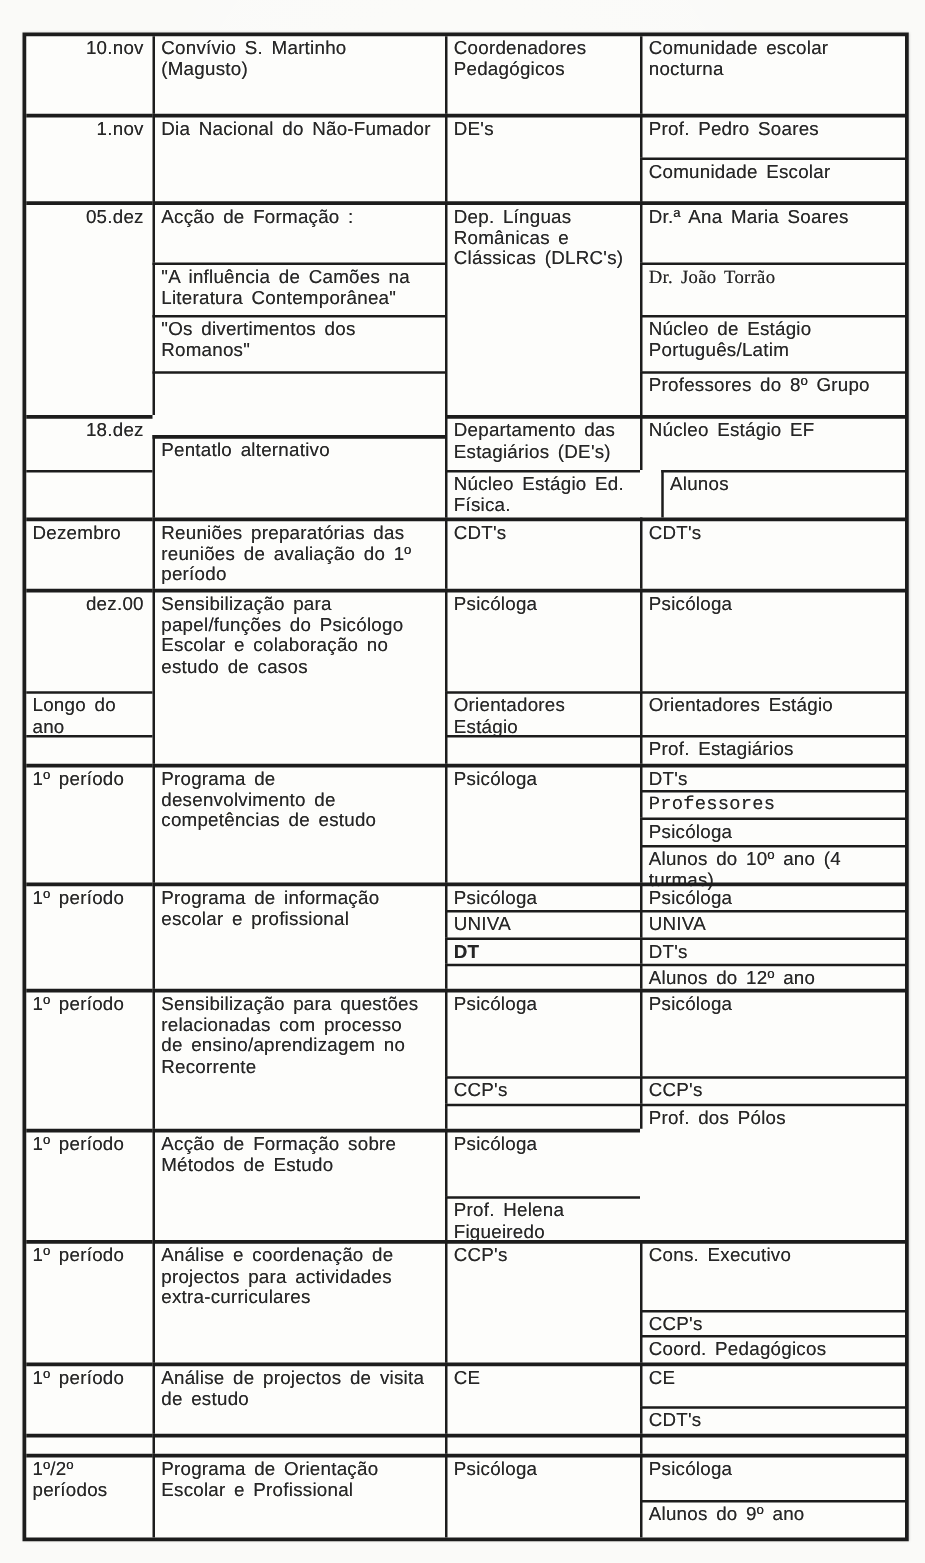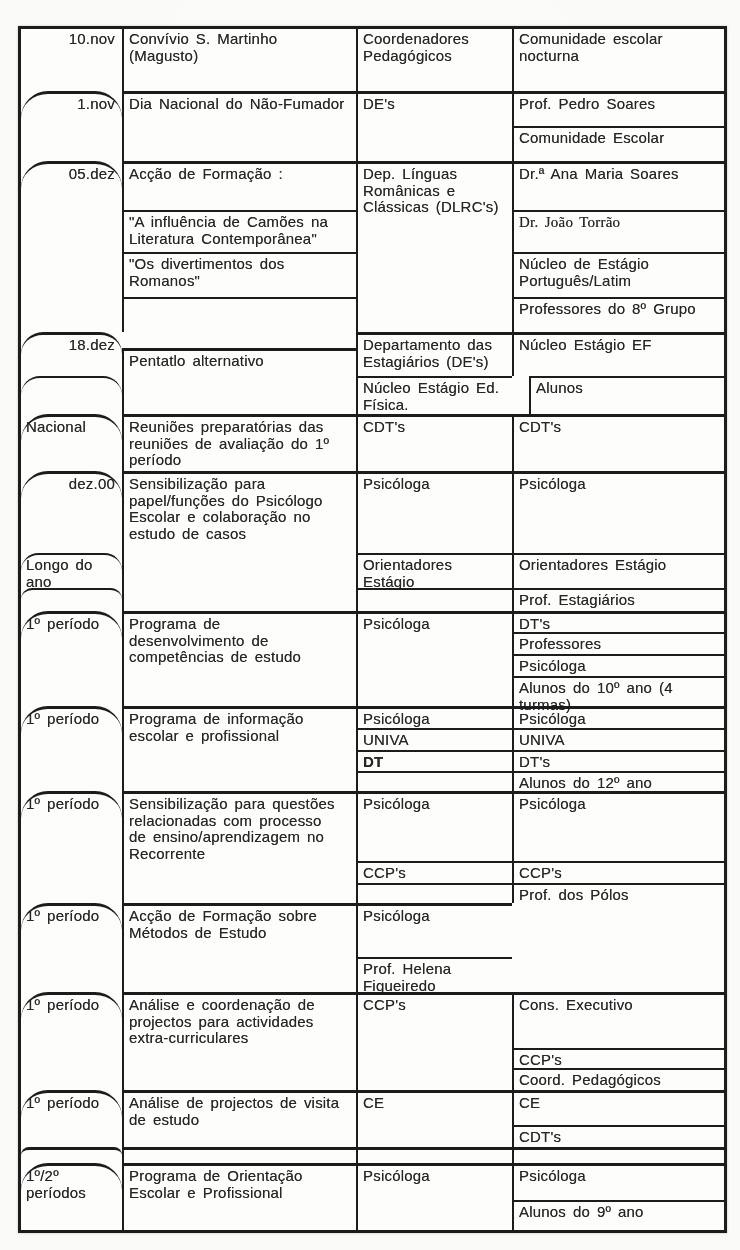--- a/index.html
+++ b/index.html
@@ -35,21 +35,21 @@
     font-size:15px;
     line-height:16.5px;
     letter-spacing:.2px;
     word-spacing:2.5px;
     color:var(--ink);
     text-shadow:0 0 .5px rgba(20,20,20,.6);
     white-space:pre-line;
     overflow:visible;
   }
   .cell.first-row{border-top:none;}
-  .cell.first-col{border-left:none;border-radius:27px;}
+  .cell.first-col{border-left:none;}
   .cell.gt{border-top:3px solid var(--line);}
   .cell.right{text-align:right;padding-right:7px;}
 </style>
 </head>
 <body>
 
 <div class="page">
   <div class="schedule-grid" style="grid-template-columns: 101px 234px 156px 212px; grid-template-rows: 62px 35px 35px 49px 42px 45px 35px 44px 38px 57px 82px 35px 23px 21px 22px 22px 30px 22px 22px 21px 20px 70px 22px 20px 54px 35px 56px 20px 22px 35px 22px 16px 37px 30px;">
       <div class="cell right first-row first-col" style="grid-area: 1 / 1 / span 1;"><span>10.nov</span></div>
       <div class="cell first-row" style="grid-area: 1 / 2 / span 1;"><span>Convívio S. Martinho
@@ -80,21 +80,21 @@
       <div class="cell" style="grid-area: 7 / 4 / span 1;"><span>Professores do 8º Grupo</span></div>
       <div class="cell right gt first-col" style="grid-area: 8 / 1 / span 1;"><span>18.dez</span></div>
       <div class="cell first-col" style="grid-area: 9 / 1 / span 1;"><span></span></div>
       <div class="cell gt" style="grid-area: 8 / 2 / span 2; margin-top: 16px;"><span>Pentatlo alternativo</span></div>
       <div class="cell gt" style="grid-area: 8 / 3 / span 1;"><span>Departamento das
 Estagiários (DE's)</span></div>
       <div class="cell" style="grid-area: 9 / 3 / span 1;"><span>Núcleo Estágio Ed.
 Física.</span></div>
       <div class="cell gt" style="grid-area: 8 / 4 / span 1;"><span>Núcleo Estágio EF</span></div>
       <div class="cell" style="grid-area: 9 / 4 / span 1; margin-left: 17px;"><span>Alunos</span></div>
-      <div class="cell gt first-col" style="grid-area: 10 / 1 / span 1;"><span>Nacional</span></div>
+      <div class="cell gt first-col" style="grid-area: 10 / 1 / span 1;"><span>Dezembro</span></div>
       <div class="cell gt" style="grid-area: 10 / 2 / span 1;"><span>Reuniões preparatórias das
 reuniões de avaliação do 1º
 período</span></div>
       <div class="cell gt" style="grid-area: 10 / 3 / span 1;"><span>CDT's</span></div>
       <div class="cell gt" style="grid-area: 10 / 4 / span 1;"><span>CDT's</span></div>
       <div class="cell right gt first-col" style="grid-area: 11 / 1 / span 1;"><span>dez.00</span></div>
       <div class="cell first-col" style="grid-area: 12 / 1 / span 1;"><span>Longo do
 ano</span></div>
       <div class="cell first-col" style="grid-area: 13 / 1 / span 1;"><span></span></div>
       <div class="cell gt" style="grid-area: 11 / 2 / span 3;"><span>Sensibilização para
@@ -107,21 +107,21 @@
       <div class="cell" style="grid-area: 13 / 3 / span 1;"><span></span></div>
       <div class="cell gt" style="grid-area: 11 / 4 / span 1;"><span>Psicóloga</span></div>
       <div class="cell" style="grid-area: 12 / 4 / span 1;"><span>Orientadores Estágio</span></div>
       <div class="cell" style="grid-area: 13 / 4 / span 1;"><span>Prof. Estagiários</span></div>
       <div class="cell gt first-col" style="grid-area: 14 / 1 / span 4;"><span>1º período</span></div>
       <div class="cell gt" style="grid-area: 14 / 2 / span 4;"><span>Programa de
 desenvolvimento de
 competências de estudo</span></div>
       <div class="cell gt" style="grid-area: 14 / 3 / span 4;"><span>Psicóloga</span></div>
       <div class="cell gt" style="grid-area: 14 / 4 / span 1;"><span>DT's</span></div>
-      <div class="cell" style="grid-area: 15 / 4 / span 1;"><span>Professores</span></div>
+      <div class="cell" style="grid-area: 15 / 4 / span 1; font-family: Liberation Mono, monospace;"><span>Professores</span></div>
       <div class="cell" style="grid-area: 16 / 4 / span 1;"><span>Psicóloga</span></div>
       <div class="cell" style="grid-area: 17 / 4 / span 1;"><span>Alunos do 10º ano (4
 turmas)</span></div>
       <div class="cell gt first-col" style="grid-area: 18 / 1 / span 4;"><span>1º período</span></div>
       <div class="cell gt" style="grid-area: 18 / 2 / span 4;"><span>Programa de informação
 escolar e profissional</span></div>
       <div class="cell gt" style="grid-area: 18 / 3 / span 1;"><span>Psicóloga</span></div>
       <div class="cell" style="grid-area: 19 / 3 / span 1;"><span>UNIVA</span></div>
       <div class="cell" style="grid-area: 20 / 3 / span 1; font-weight: bold;"><span>DT</span></div>
       <div class="cell" style="grid-area: 21 / 3 / span 1;"><span></span></div>

